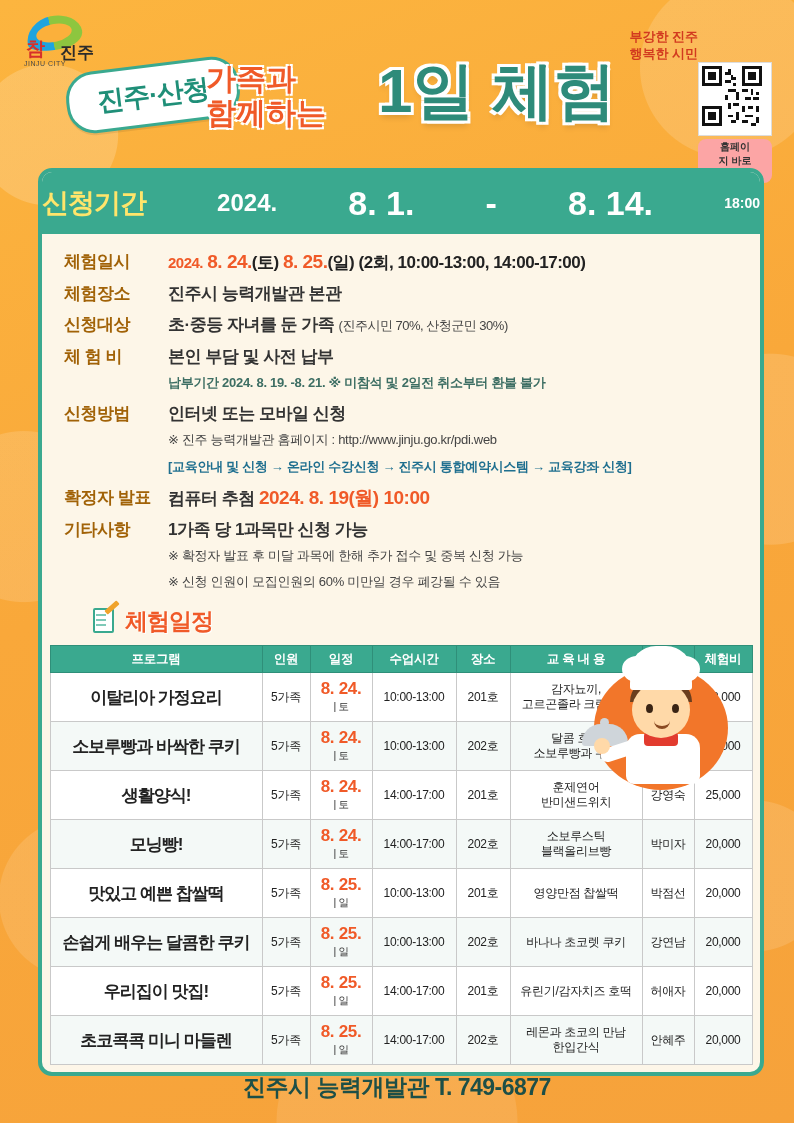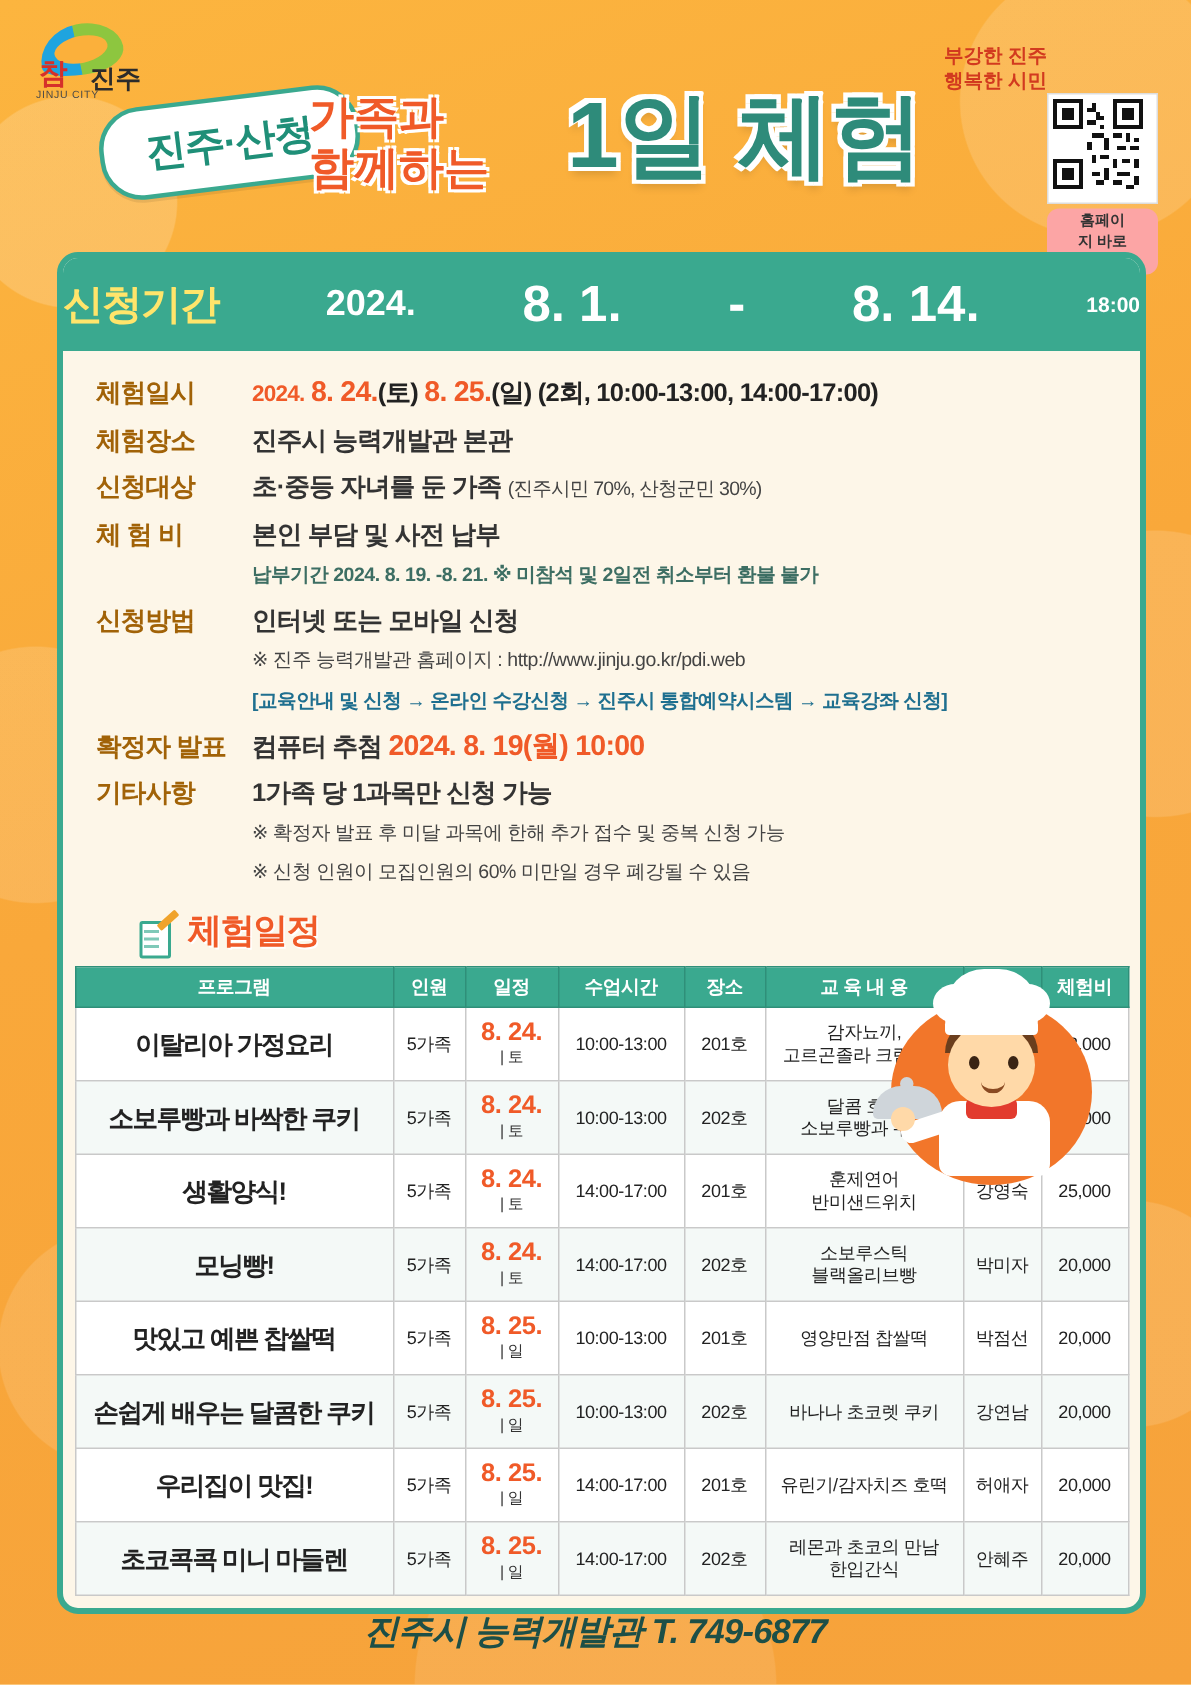--- a/index.html
+++ b/index.html
@@ -87,41 +87,41 @@
   .chef .eye.l{left:60px;} .chef .eye.r{left:86px;}
   .chef .smile{position:absolute;left:68px;top:78px;width:16px;height:8px;border-bottom:3px solid #8a4a22;border-radius:0 0 10px 10px;}
   .chef .body{position:absolute;left:40px;top:94px;width:74px;height:50px;background:#fff;border-radius:14px 14px 8px 8px;}
   .chef .scarf{position:absolute;left:58px;top:92px;width:34px;height:14px;background:#e23b2e;border-radius:4px;}
   .chef .arm{position:absolute;left:14px;top:104px;width:40px;height:14px;background:#fff;border-radius:8px;transform:rotate(-18deg);}
   .chef .hand{position:absolute;left:8px;top:98px;width:16px;height:16px;background:#ffd9a8;border-radius:50%;}
   .chef .tray{position:absolute;left:-4px;top:84px;width:46px;height:22px;background:#cfd5da;border-radius:23px 23px 4px 4px;}
   .chef .tray:after{content:"";position:absolute;left:18px;top:-6px;width:9px;height:9px;background:#cfd5da;border-radius:50%;}
 
   
-  .sched-h{display:flex;align-items:flex-end;gap:8px;margin:12px 0 8px 22px;padding-left:29px;}
+  .sched-h{display:flex;align-items:flex-start;gap:8px;margin:12px 0 8px 22px;padding-left:29px;}
   .sched-h .pen{width:24px;height:24px;position:relative;}
   .sched-h .pen .pad{position:absolute;left:0;top:2px;width:17px;height:21px;background:#fff;border:2px solid #3aa98f;border-radius:2px;}
   .sched-h .pen .line{position:absolute;left:3px;width:10px;height:2px;background:#7fc9b8;}
   .sched-h .pen .nib{position:absolute;left:11px;top:-1px;width:16px;height:5px;background:#f0a32b;transform:rotate(-42deg);border-radius:1px;}
   .sched-h .t{font-size:23px;font-weight:bold;color:#f05a28;letter-spacing:-1px;
       text-shadow:1px 1px 0 #fff;}
 
   
   table{border-collapse:collapse;width:690px;margin:0 auto;table-layout:fixed;background:#fff;}
   th{background:#3aa98f;color:#fff;font-size:12.5px;font-weight:bold;height:24px;border:1px solid #2f8f79;letter-spacing:-.3px;}
   td{border:1px solid #c9c9c9;text-align:center;font-size:12px;color:#222;height:46px;letter-spacing:-.3px;}
   td.prog{font-size:17px;font-weight:bold;letter-spacing:-1px;}
   td.date{font-size:17px;font-weight:bold;color:#f05a28;line-height:17px;}
   td.date small{display:block;font-size:10.5px;color:#333;font-weight:normal;margin-top:1px;}
   td.cont{font-size:12px;line-height:15px;}
   tbody tr:nth-child(odd) td{background:#ffffff;}
   tbody tr:nth-child(even) td{background:#f4f9f7;}
 
   .footer{position:absolute;left:0;top:1072px;width:794px;text-align:center;
-      font-size:23px;font-weight:bold;color:#1d4f47;letter-spacing:-.5px;font-style:italic;}
+      font-size:23px;font-weight:bold;color:#1d4f47;letter-spacing:-.5px;}
 </style>
 </head>
 <body>
 
 <div class="bg"></div>
 
 <div class="header">
 
   <div class="logo">
     <div class="swoosh"></div>

